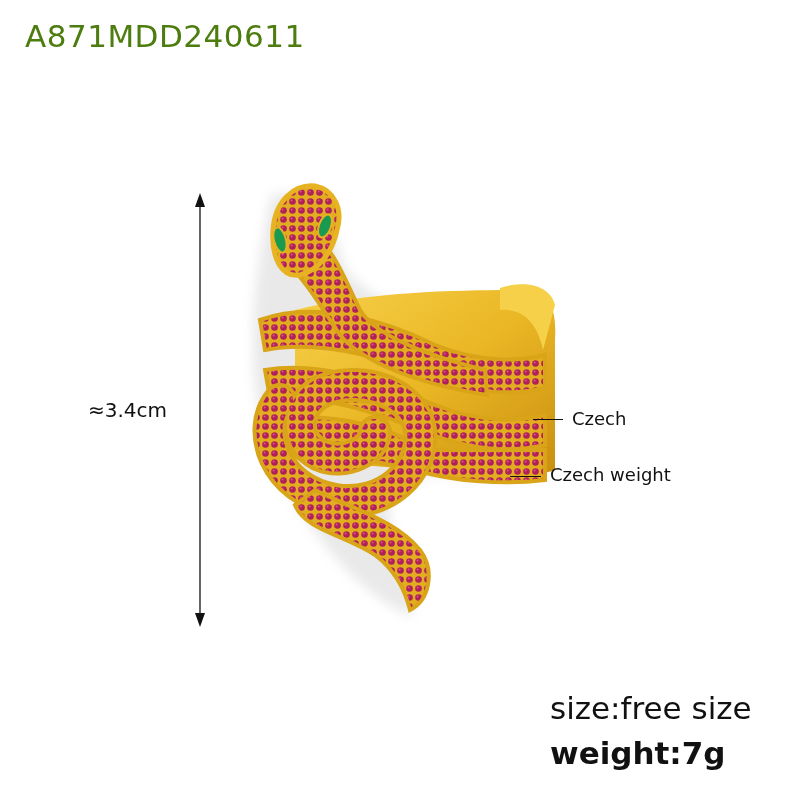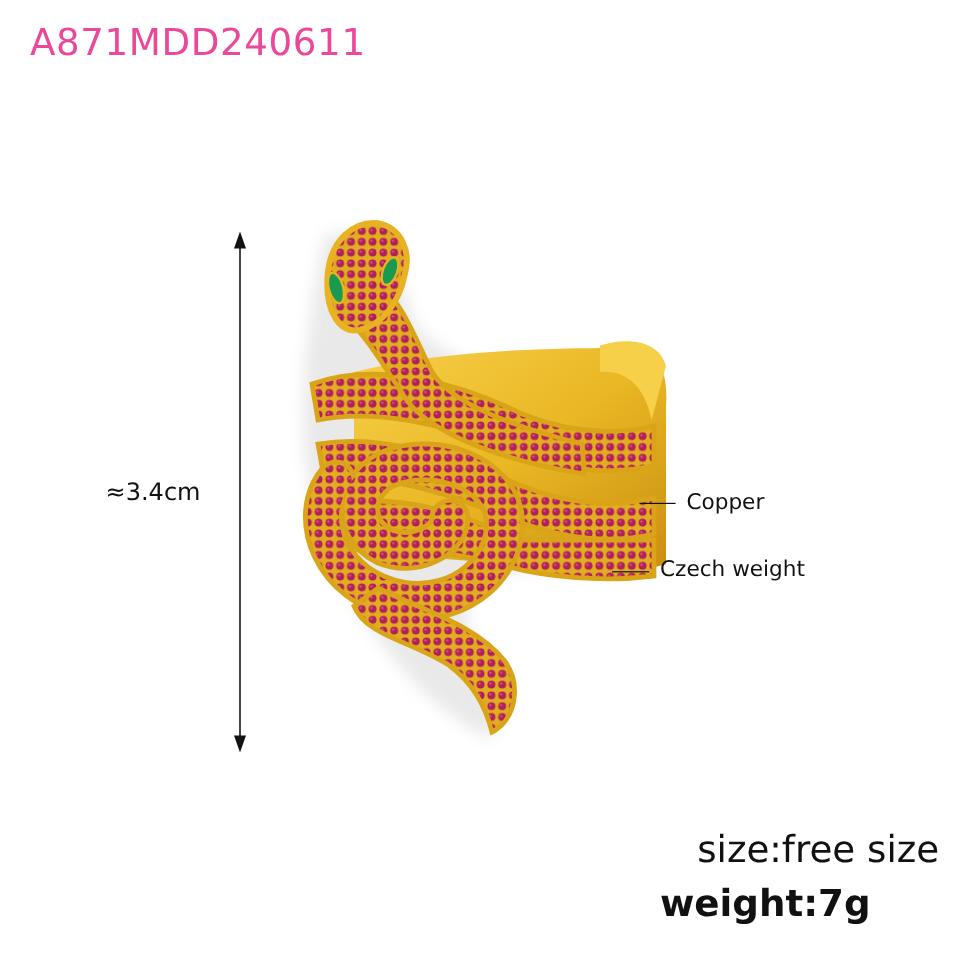--- a/index.html
+++ b/index.html
@@ -1,19 +1,19 @@
 <!DOCTYPE html>
 <html><head>
   <meta charset="utf-8">
   <style>
     html, body { margin: 0; padding: 0; background: #ffffff; }
     body { width: 800px; height: 800px; position: relative; overflow: hidden;
            font-family: "DejaVu Sans", sans-serif; color: #111; }
     .sku { position: absolute; left: 25px; top: 18px; font-size: 31px; letter-spacing: 0.5px;
-           font-family: "DejaVu Sans", sans-serif; color: #ec4899; }
+           font-family: "DejaVu Sans", sans-serif; color: #4d7c0f; }
     .dim-arrow { position: absolute; left: 190px; top: 193px; width: 20px; height: 434px; }
     .dim-label { position: absolute; left: 88px; top: 398px; font-size: 20px;
                  font-family: "DejaVu Sans", sans-serif; color: #111; }
     .ring { position: absolute; left: 225px; top: 170px; width: 340px; height: 460px; }
     .callout-line { position: absolute; height: 1px; background: #111; }
     .callout-label { position: absolute; font-size: 18px; font-family: "DejaVu Sans", sans-serif; color: #111; }
     .spec { position: absolute; left: 550px; font-size: 31px; font-family: "DejaVu Sans", sans-serif; color: #111; }
   </style>
 </head>
 <body>
@@ -64,19 +64,19 @@
 
   <path d="M85 60 C110 80 120 110 135 140 C150 165 200 185 260 200 L262 225 C200 215 140 195 115 165 C95 135 80 110 60 90 Z" fill="url(#pave)" stroke="#d9a418" stroke-width="4"></path>
 
   <path d="M48 60 C50 30 70 14 90 16 C110 20 118 40 112 60 C108 80 95 100 75 105 C58 108 46 90 48 60 Z" fill="url(#pave)" stroke="#e8b322" stroke-width="5"></path>
 
   <ellipse cx="100" cy="56" rx="6" ry="12" transform="rotate(20 100 56)" fill="#1a9a50" stroke="#e8b322" stroke-width="2"></ellipse>
   <ellipse cx="55" cy="70" rx="6" ry="13" transform="rotate(-15 55 70)" fill="#1a9a50" stroke="#e8b322" stroke-width="2"></ellipse>
 </svg>
 
 <div class="callout-line" style="left:533px; top:419px; width:30px;"></div>
-<div class="callout-label" style="left:572px; top:408px;">Copper</div>
+<div class="callout-label" style="left:572px; top:408px;">Czech</div>
 
 <div class="callout-line" style="left:510px; top:476px; width:31px;"></div>
 <div class="callout-label" style="left:550px; top:464px;">Czech weight</div>
 
-<div class="spec" style="top:690px;margin-left:31px;">size:free size</div>
+<div class="spec" style="top:690px;">size:free size</div>
 <div class="spec" style="top:735px;font-weight:bold;">weight:7g</div>
 
 </body></html>

